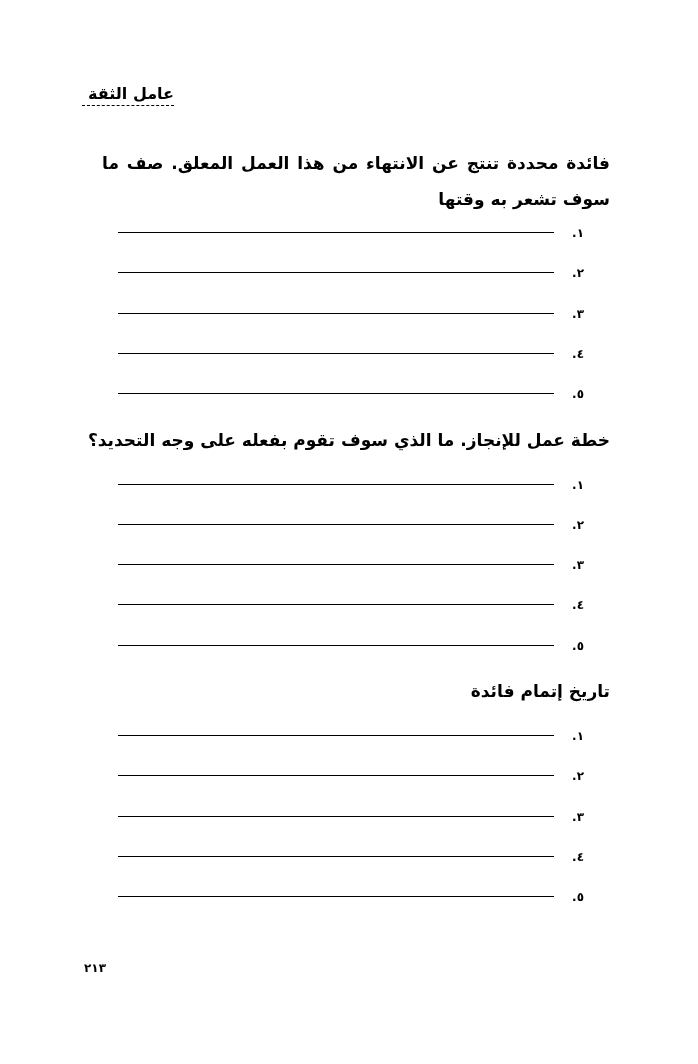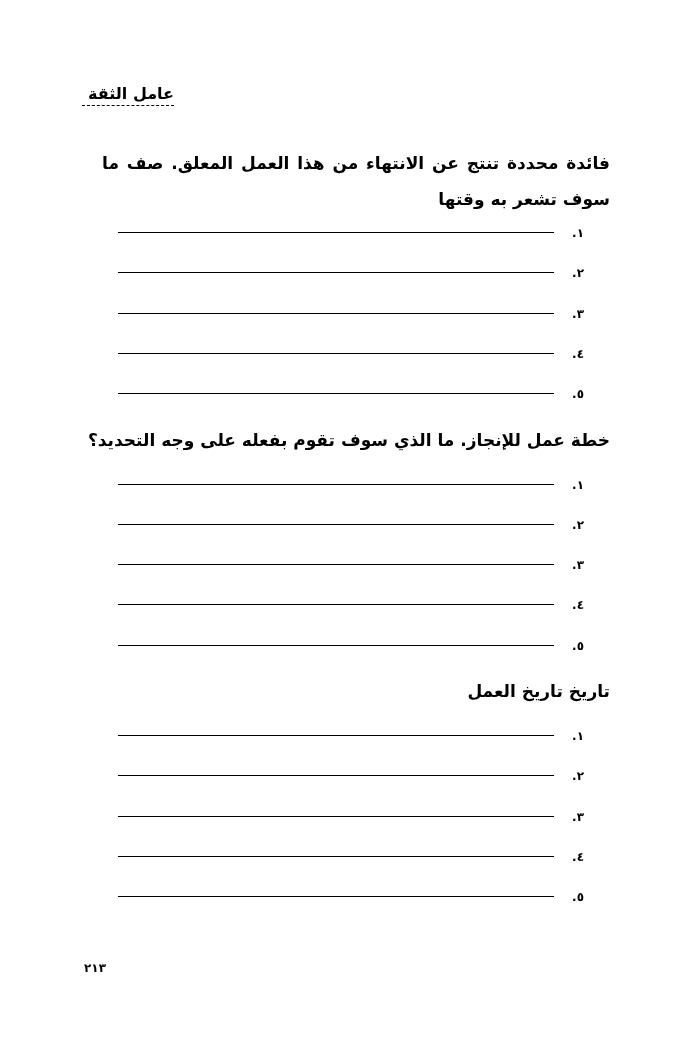--- a/index.html
+++ b/index.html
@@ -82,21 +82,21 @@
   </div>
 <div class="line-row" style="top:598px">
     <span class="num">٤.</span>
     <span class="rule"></span>
   </div>
 <div class="line-row" style="top:639px">
     <span class="num">٥.</span>
     <span class="rule"></span>
   </div>
 
-<div class="question q3">تاريخ تاريخ العمل</div>
+<div class="question q3">تاريخ إتمام فائدة</div>
 
 <div class="line-row" style="top:729px">
     <span class="num">١.</span>
     <span class="rule"></span>
   </div>
 <div class="line-row" style="top:769px">
     <span class="num">٢.</span>
     <span class="rule"></span>
   </div>
 <div class="line-row" style="top:810px">

